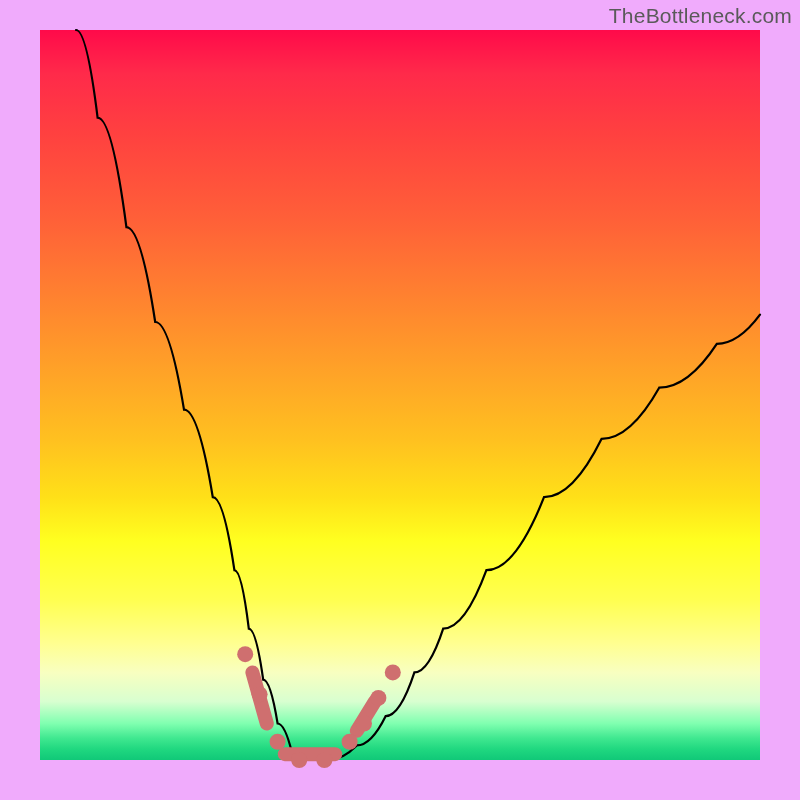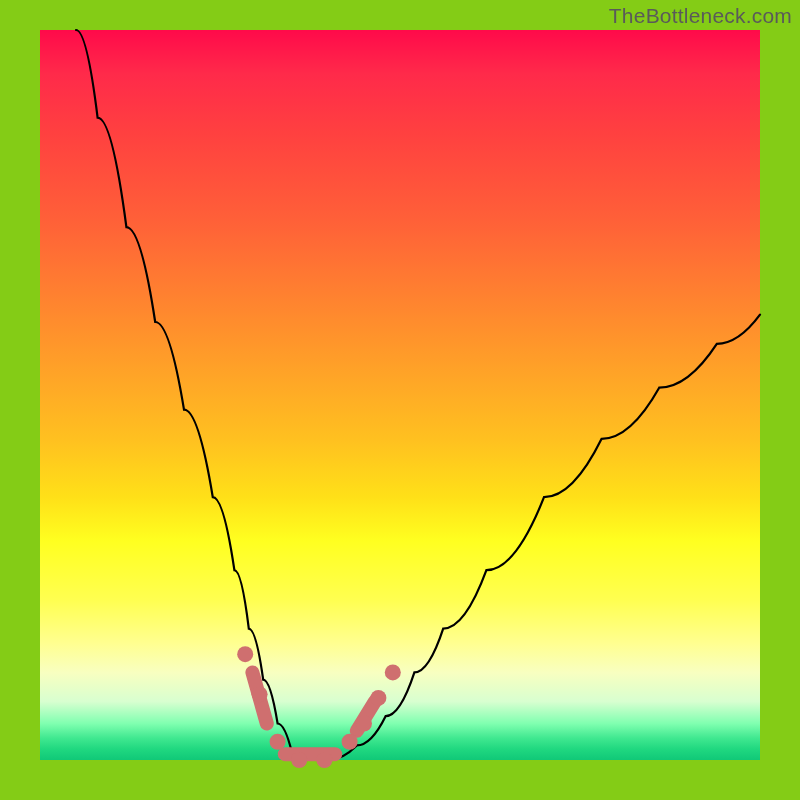--- a/index.html
+++ b/index.html
@@ -8,21 +8,21 @@
     width: 800px;
     height: 800px;
     background: #000;
     overflow: hidden;
     font-family: Arial, Helvetica, sans-serif;
   }
   .stage {
     position: relative;
     width: 800px;
     height: 800px;
-    background: #84cc16;
+    background: #f0abfc;
   }
   .plot {
     position: absolute;
     left: 40px;
     top: 30px;
     width: 720px;
     height: 730px;
     
     background: linear-gradient(
       to bottom,

